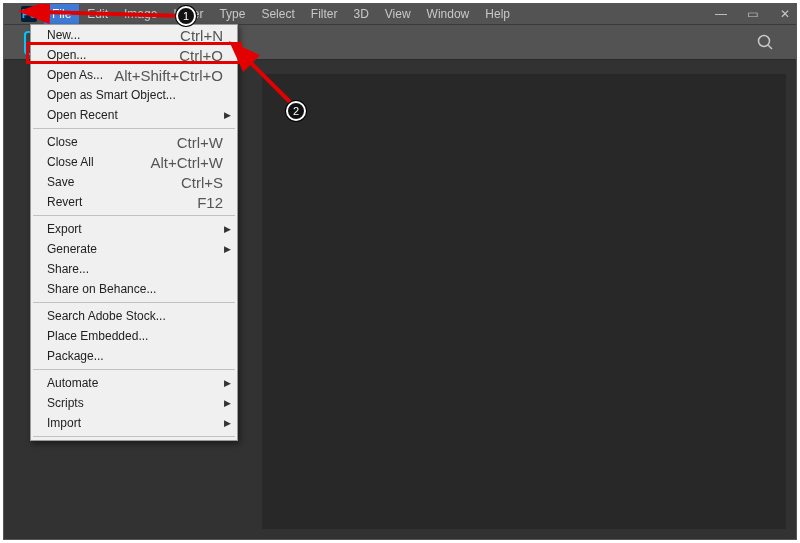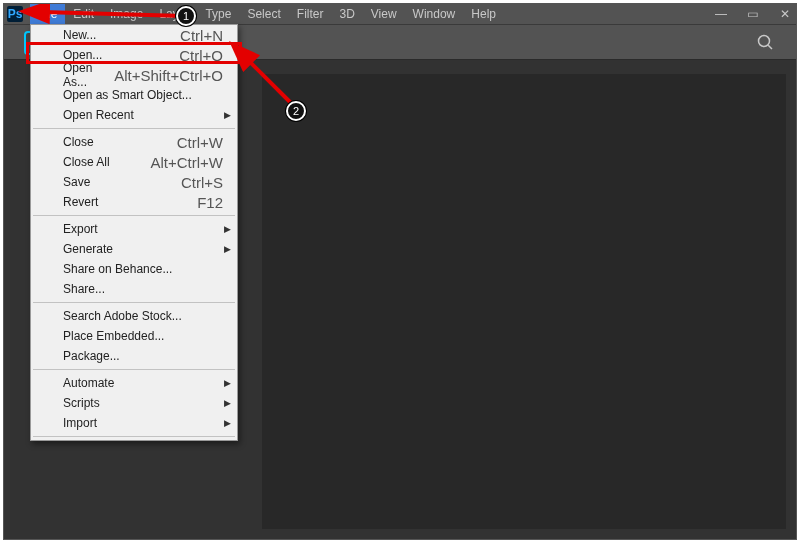--- a/index.html
+++ b/index.html
@@ -1,39 +1,39 @@
 <!DOCTYPE html>
 <html><head>
 <meta charset="utf-8">
 <style>
 * { margin:0; padding:0; box-sizing:border-box; font-family:"Segoe UI",Tahoma,sans-serif; font-size:12px; }
 body { background:#fff; padding:3px; }
 .frame { width:794px; height:537px; border:1px solid #555; background:#323232; position:relative; overflow:hidden; }
 
 
 .menubar { height:20px; background:#535353; display:flex; align-items:center; position:relative; }
-.ps-logo { width:18px; height:18px; margin:0 6px 0 2px; display:flex; align-items:center; justify-content:center; }
+.ps-logo { width:18px; height:18px; margin:0 6px 0 16px; display:flex; align-items:center; justify-content:center; }
 .ps-logo svg { width:16px; height:16px; }
 .menu-item { color:#c8c8c8; padding:0 8px; height:20px; line-height:20px; cursor:default; }
 .menu-item.active { background:#3f7bd6; color:#fff; }
 .win-controls { position:absolute; right:4px; top:0; height:20px; display:flex; gap:18px; align-items:center; color:#c8c8c8; }
 .win-btn { width:14px; text-align:center; }
 
 
 .optionsbar { height:36px; background:#535353; border-top:1px solid #3a3a3a; border-bottom:1px solid #2a2a2a; position:relative; }
 .home-tab { position:absolute; left:20px; top:6px; width:60px; height:24px; border:2px solid #00c8ff; border-radius:4px; background:#454545; }
 .search-icon { position:absolute; right:22px; top:8px; color:#c8c8c8; }
 
 
 .workarea { position:absolute; left:0; right:0; top:56px; bottom:0; background:#323232; }
 .canvas { position:absolute; left:258px; top:14px; right:10px; bottom:10px; background:#282828; }
 
 
 .dropdown { position:absolute; left:26px; top:20px; width:208px; background:#f0f0f0; border:1px solid #9a9a9a; box-shadow:2px 3px 6px rgba(0,0,0,.45); }
-.ditem { display:flex; justify-content:space-between; align-items:center; height:20px; padding:0 14px 0 32px; color:#222; cursor:default; position:relative; }
+.ditem { display:flex; justify-content:space-between; align-items:center; height:20px; padding:0 14px 0 16px; color:#222; cursor:default; position:relative; }
 .ditem span.shortcut { color:#555; font-size:15px; }
 .sep { height:1px; background:#c2c2c2; margin:3px 2px; }
 .submenu-arrow { position:absolute; right:6px; font-size:9px; color:#333; }
 
 
 .red-box { position:absolute; left:22px; top:38px; width:216px; height:22px; border:3px solid #e30000; pointer-events:none; z-index:10; }
 
 
 .arrow { position:absolute; pointer-events:none; z-index:12; }
 .arrow svg { overflow:visible; }
@@ -128,24 +128,24 @@
       <div class="sep"></div>
       <div class="ditem">
         <span>Export</span>
         <span class="submenu-arrow">▶</span>
       </div>
       <div class="ditem">
         <span>Generate</span>
         <span class="submenu-arrow">▶</span>
       </div>
       <div class="ditem">
-        <span>Share on Behance...</span>
+        <span>Share...</span>
       </div>
       <div class="ditem">
-        <span>Share...</span>
+        <span>Share on Behance...</span>
       </div>
       <div class="sep"></div>
       <div class="ditem">
         <span>Search Adobe Stock...</span>
       </div>
       <div class="ditem">
         <span>Place Embedded...</span>
       </div>
       <div class="ditem">
         <span>Package...</span>

